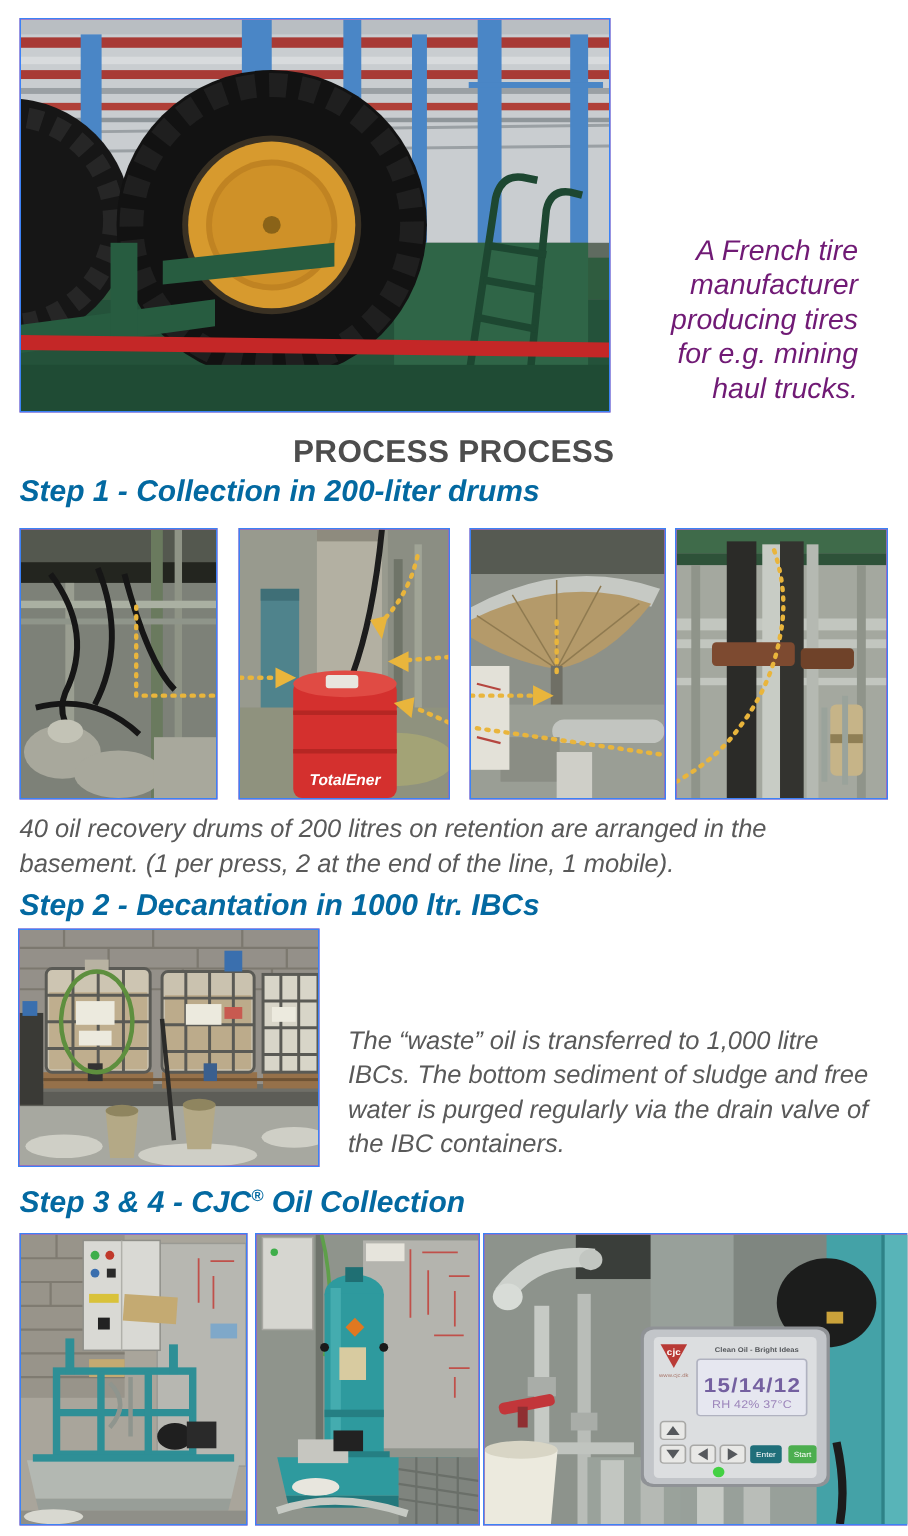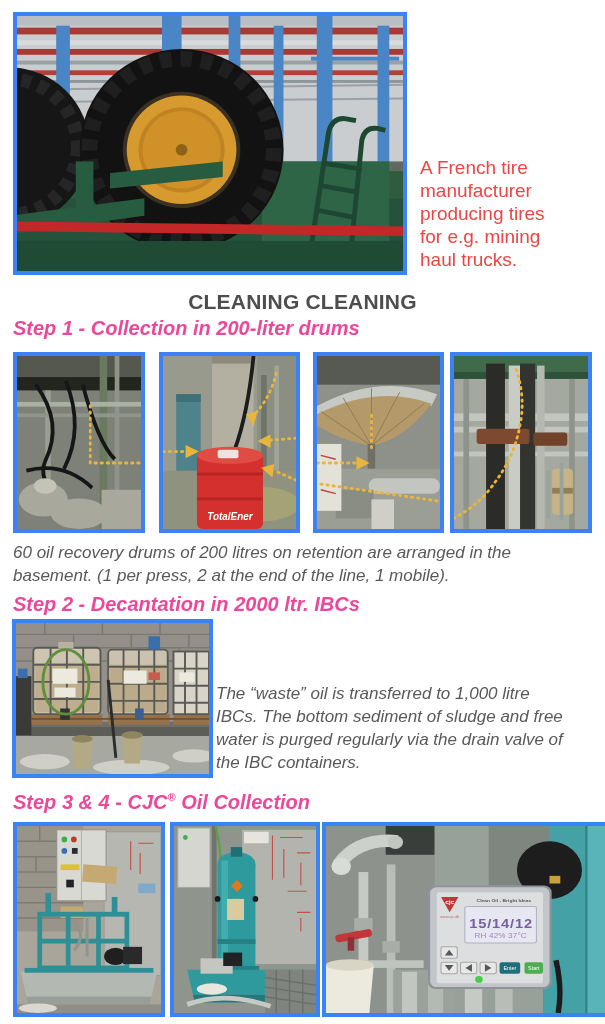--- a/index.html
+++ b/index.html
@@ -1,40 +1,40 @@
 <!DOCTYPE html>
 <html><head>
 <meta charset="utf-8">
 <style>
   html,body { margin:0; padding:0; background:#ffffff; }
   .page {
     position:relative; width:605px; height:1024px; background:#ffffff;
     font-family:"Liberation Sans", sans-serif; overflow:hidden;
   }
   .photo {
-    position:absolute; border:4px solid #3b82f6; box-sizing:border-box;
+    position:absolute; border:1px solid #3b82f6; box-sizing:border-box;
     background:#ec4899; overflow:hidden;
   }
   .photo svg { display:block; width:100%; height:100%; }
   .main-heading {
     position:absolute; top:290px; left:0; width:605px; text-align:center;
     font-size:21px; font-weight:bold; color:#4d4d4d; letter-spacing:0.2px;
   }
   .step-heading {
     position:absolute; font-size:20px; font-weight:bold; font-style:italic;
-    color:#ec4899;
+    color:#0369a1;
   }
   .step-heading sup { font-size:11px; }
   .body-text {
     position:absolute; font-size:17px; font-style:italic; color:#595959;
     line-height:23px;
   }
   .hero-caption {
     position:absolute; left:420px; top:156px; width:152px;
-    font-size:19px; color:#ef4444; line-height:23px;
+    font-size:19px; font-style:italic; color:#701a75; line-height:23px;text-align:right;
   }
 </style>
 </head>
 <body>
 
 <div class="page">
 
   <div class="photo" style="left:13px; top:12px; width:394px; height:263px;">
     <svg viewBox="0 0 394 263" preserveAspectRatio="none">
       <rect width="394" height="263" fill="#c9cdd0"></rect>
@@ -87,21 +87,21 @@
         <rect x="60" y="150" width="18" height="72"></rect>
         <polygon points="95,162 210,150 210,166 95,178"></polygon>
         <rect x="0" y="232" width="394" height="31" fill="#1f4b34"></rect>
       </g>
       <polygon points="0,212 394,217 394,227 0,222" fill="#c42727"></polygon>
     </svg>
   </div>
 
   <div class="hero-caption">A French tire manufacturer producing tires for e.g. mining haul trucks.</div>
 
-  <div class="main-heading">CLEANING CLEANING</div>
+  <div class="main-heading">PROCESS PROCESS</div>
 
   <div class="step-heading" style="left:13px; top:317px;">Step 1 - Collection in 200-liter drums</div>
 
   <div class="photo" style="left:13px; top:352px; width:132px; height:181px;">
     <svg viewBox="0 0 132 181" preserveAspectRatio="none">
       <rect width="132" height="181" fill="#7d8178"></rect>
       <rect width="132" height="22" fill="#54584f"></rect>
       <rect y="22" width="132" height="14" fill="#23251f"></rect>
       <rect x="88" y="0" width="8" height="181" fill="#6a7a5e"></rect>
       <rect x="104" y="0" width="5" height="181" fill="#8f9486"></rect>
@@ -218,23 +218,23 @@
         <rect x="24" y="76" width="56" height="16" rx="3" fill="#7d4a30"></rect>
         <rect x="84" y="80" width="36" height="14" rx="3" fill="#6f4229"></rect>
       </g>
       <rect x="104" y="118" width="22" height="48" rx="4" fill="#c6b488"></rect>
       <rect x="104" y="138" width="22" height="6" fill="#8f7f55"></rect>
       <path d="M100,120 v50 M114,112 v60" stroke="#9aa39b" stroke-width="4" fill="none"></path>
       <path d="M66,14 q10,30 4,58 q-6,34 -28,62 q-14,20 -42,36" stroke="#e9b53c" stroke-width="3" fill="none" stroke-dasharray="1.5 5" stroke-linecap="round"></path>
     </svg>
   </div>
 
-  <div class="body-text" style="left:13px; top:541px; width:565px;">60 oil recovery drums of 200 litres on retention are arranged in the basement. (1 per press, 2 at the end of the line, 1 mobile).</div>
-
-  <div class="step-heading" style="left:13px; top:593px;">Step 2 - Decantation in 2000 ltr. IBCs</div>
+  <div class="body-text" style="left:13px; top:541px; width:565px;">40 oil recovery drums of 200 litres on retention are arranged in the basement. (1 per press, 2 at the end of the line, 1 mobile).</div>
+
+  <div class="step-heading" style="left:13px; top:593px;">Step 2 - Decantation in 1000 ltr. IBCs</div>
 
   <div class="photo" style="left:12px; top:619px; width:201px; height:159px;">
     <svg viewBox="0 0 201 159" preserveAspectRatio="none">
       <rect width="201" height="159" fill="#949089"></rect>
       <g stroke="#7c786f" stroke-width="1.5">
         <line x1="0" y1="12" x2="201" y2="12"></line>
         <line x1="0" y1="26" x2="201" y2="26"></line>
         <line x1="0" y1="40" x2="201" y2="40"></line>
         <line x1="30" y1="0" x2="30" y2="12"></line>
           <line x1="90" y1="0" x2="90" y2="12"></line>
@@ -312,21 +312,21 @@
       <line x1="96" y1="60" x2="104" y2="142" stroke="#2c2c2a" stroke-width="3"></line>
       <g>
         <path d="M58,122 L80,122 L77,154 L61,154 Z" fill="#b4a986"></path>
         <ellipse cx="69" cy="122" rx="11" ry="4" fill="#8f855f"></ellipse>
         <path d="M110,118 L132,118 L129,148 L113,148 Z" fill="#b4a986"></path>
         <ellipse cx="121" cy="118" rx="11" ry="4" fill="#8f855f"></ellipse>
       </g>
     </svg>
   </div>
 
-  <div class="body-text" style="left:216px; top:682px; width:350px;">The “waste” oil is transferred to 1,000 litre IBCs. The bottom sediment of sludge and free water is purged regularly via the drain valve of the IBC containers.</div>
+  <div class="body-text" style="left:232px; top:682px; width:350px;">The “waste” oil is transferred to 1,000 litre IBCs. The bottom sediment of sludge and free water is purged regularly via the drain valve of the IBC containers.</div>
 
   <div class="step-heading" style="left:13px; top:791px;">
     <span>Step 3 &amp; 4 - CJC</span><sup>®</sup><span> Oil Collection</span>
   </div>
 
   <div class="photo" style="left:13px; top:822px; width:152px; height:195px;">
     <svg viewBox="0 0 152 195" preserveAspectRatio="none">
       <rect width="152" height="195" fill="#a9a59b"></rect>
       <rect width="70" height="110" fill="#98948a"></rect>
       <g stroke="#7f7b71" stroke-width="1.5">

